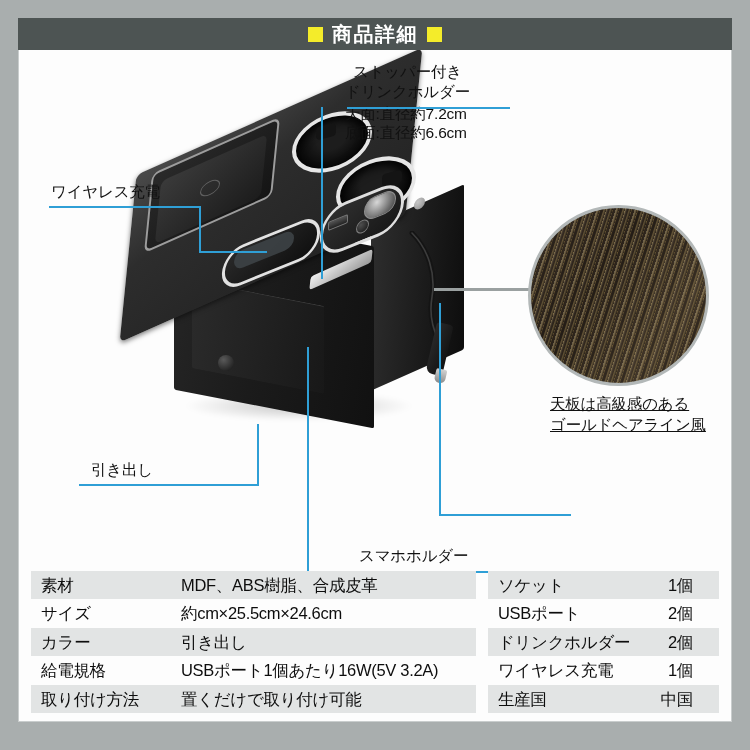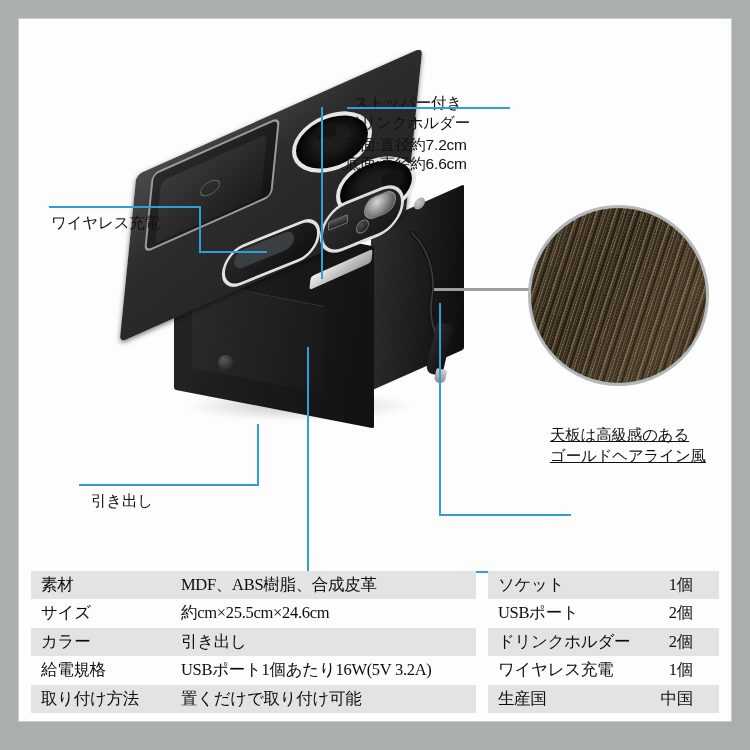--- a/index.html
+++ b/index.html
@@ -55,21 +55,20 @@
   }
 
   
   .anno {
     position: absolute;
     font-size: 15.5px;
     color: #111;
     line-height: 1.28;
     white-space: nowrap;
     letter-spacing: -0.2px;
-    margin-top: 31px;
   }
 
   
   #anno-drink {
     left: 326px; top: 12px;
     text-align: center;
   }
   #anno-drink .hdr { font-size: 15.5px; }
   #anno-drink .dims {
     font-size: 15.5px;
@@ -359,34 +358,38 @@
     font-size: 16.5px;
     color: #0d0d0d;
   }
   #tbl-left { width: 462px; }
   #tbl-right { width: 240px; }
   td {
     padding: 2px 0 2px 10px;
     line-height: 1.48;
     white-space: nowrap;
     letter-spacing: -0.3px;
-    font-family: Liberation Serif, serif;
   }
   tr.shaded td { background: #e2e4e4; }
   #tbl-left td.k { width: 140px; }
   #tbl-right td.k { width: 160px; }
   #tbl-right td.v { text-align: right; padding-right: 26px; }
 </style>
 </head>
 <body>
 
 <div id="frame">
 
   <div id="card"></div>
 
+  <div id="titlebar">
+    <span class="title-sq"></span>
+    <span id="title-text">商品詳細</span>
+    <span class="title-sq"></span>
+  </div>
 
   <div id="stage">
 
     <div id="product">
       <div id="prod-shadow"></div>
       <div id="box-side"></div>
       <div id="box-front"></div>
       <div id="drawer-face"></div>
       <div id="drawer-knob"></div>
 

